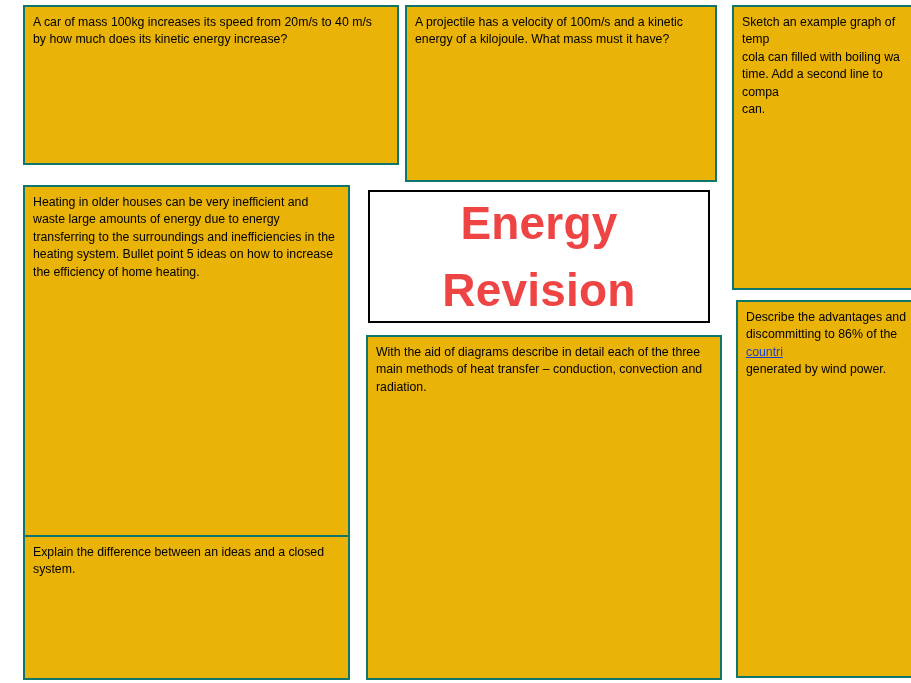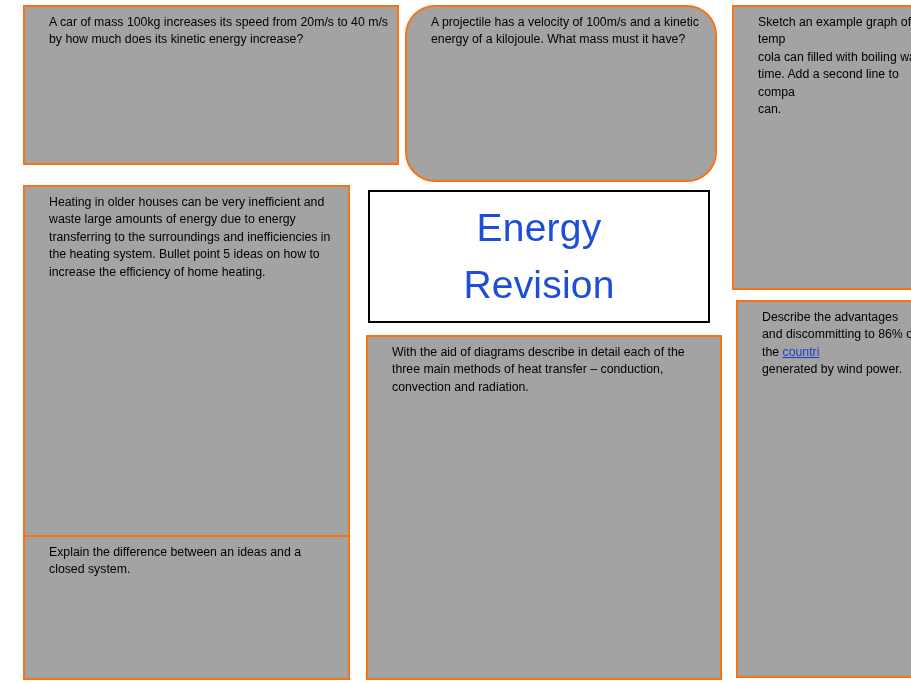--- a/index.html
+++ b/index.html
@@ -18,54 +18,54 @@
     position: absolute;
     left: 0;
     top: 0;
     width: 911px;
     height: 683px;
     background: #ffffff;
   }
   .box {
     position: absolute;
     box-sizing: border-box;
-    border: 2px solid #f97316;
-    background: #a3a3a3;
-    padding: 7px 9px 7px 24px;
+    border: 2px solid #0f766e;
+    background: #eab308;
+    padding: 7px 9px 7px 8px;
     font-size: 12.3px;
     line-height: 1.42;
     color: #000000;
     overflow: hidden;
     white-space: pre-wrap;
   }
   .title-box {
     position: absolute;
     box-sizing: border-box;
     border: 2px solid #000000;
     background: #ffffff;
     display: flex;
     align-items: center;
     justify-content: center;
     text-align: center;
   }
   .title-text {
-    font-size: 39px;
-    font-weight: normal;
+    font-size: 46px;
+    font-weight: bold;
     line-height: 1.45;
-    color: #1d4ed8;
+    color: #ef4444;
     letter-spacing: 0.2px;
   }
   .lnk {
     color: #1a3fd0;
     text-decoration: underline;
   }
 
   
   #box-ke-increase   { left: 23px;  top: 5px;   width: 376px; height: 160px; }
-  #box-projectile    { left: 405px; top: 5px;   width: 312px; height: 177px; border-radius: 30px; }
+  #box-projectile    { left: 405px; top: 5px;   width: 312px; height: 177px; }
   #box-sketch-graph  { left: 732px; top: 5px;   width: 196px; height: 285px; }
   #box-heating       { left: 23px;  top: 185px; width: 327px; height: 409px; }
   #box-wind          { left: 736px; top: 300px; width: 192px; height: 378px; }
   #box-open-closed   { left: 23px;  top: 535px; width: 327px; height: 145px; }
   #box-heat-transfer { left: 366px; top: 335px; width: 356px; height: 345px; }
   #title-energy      { left: 368px; top: 190px; width: 342px; height: 133px; }
 </style>
 </head>
 <body>
 

